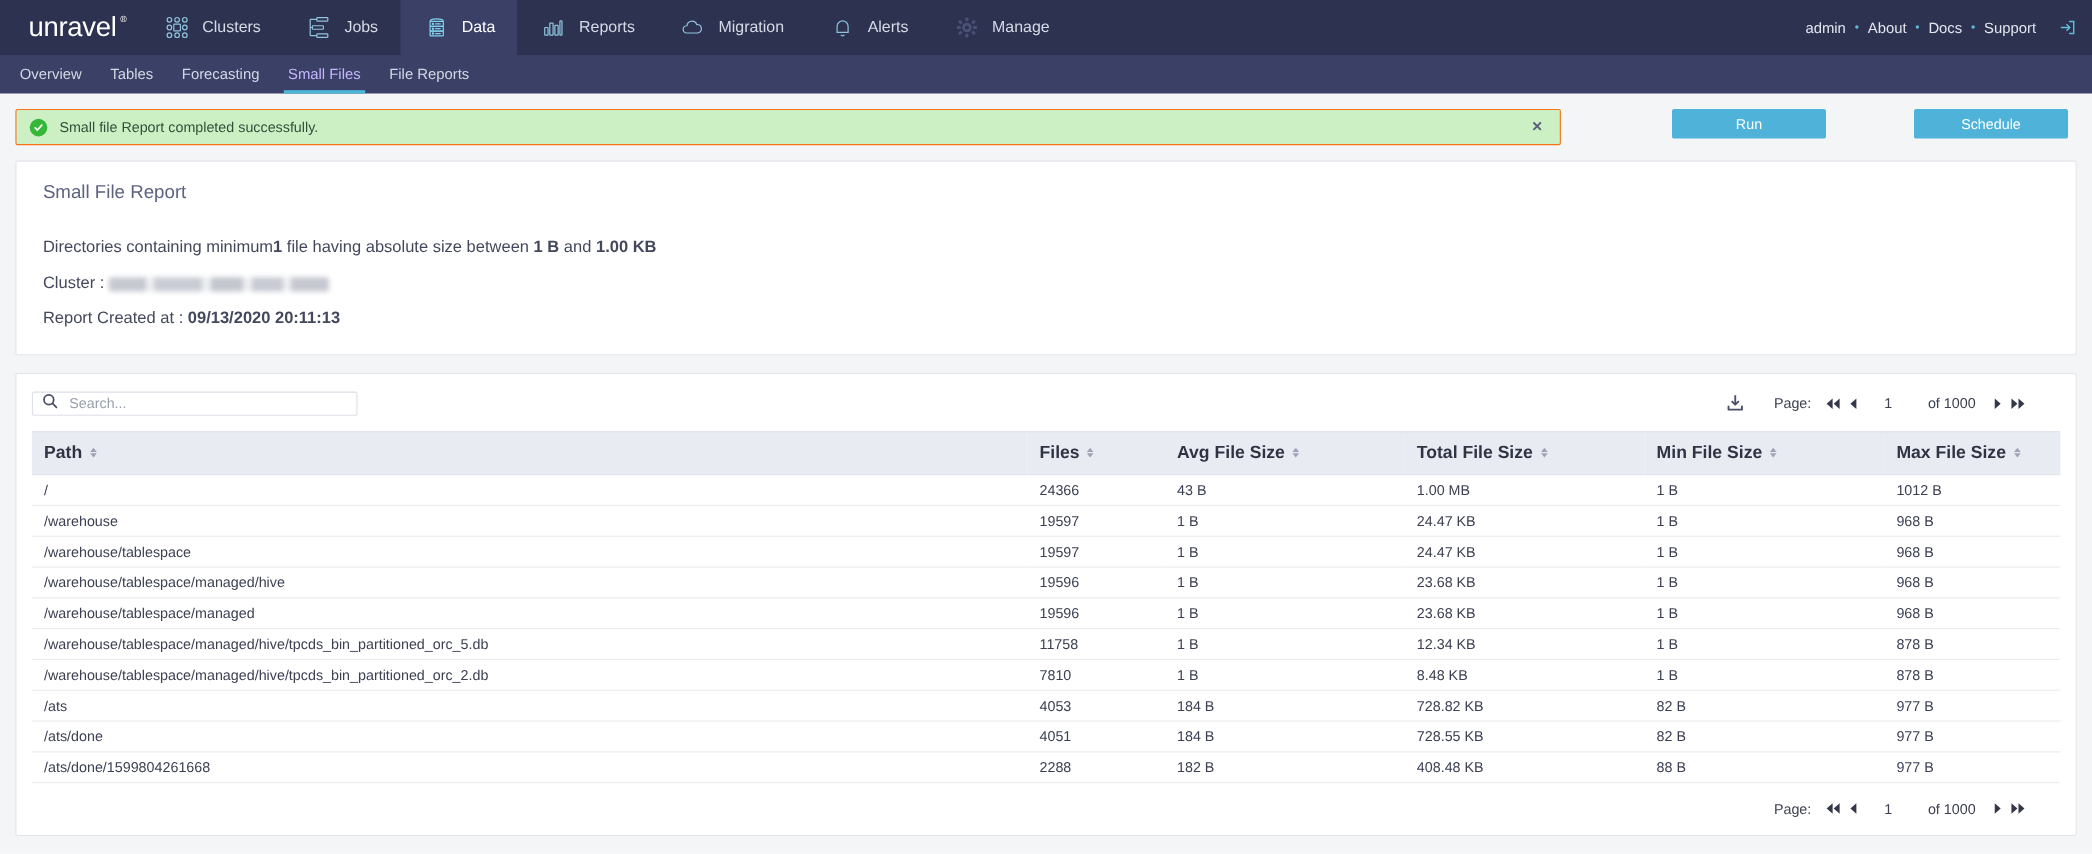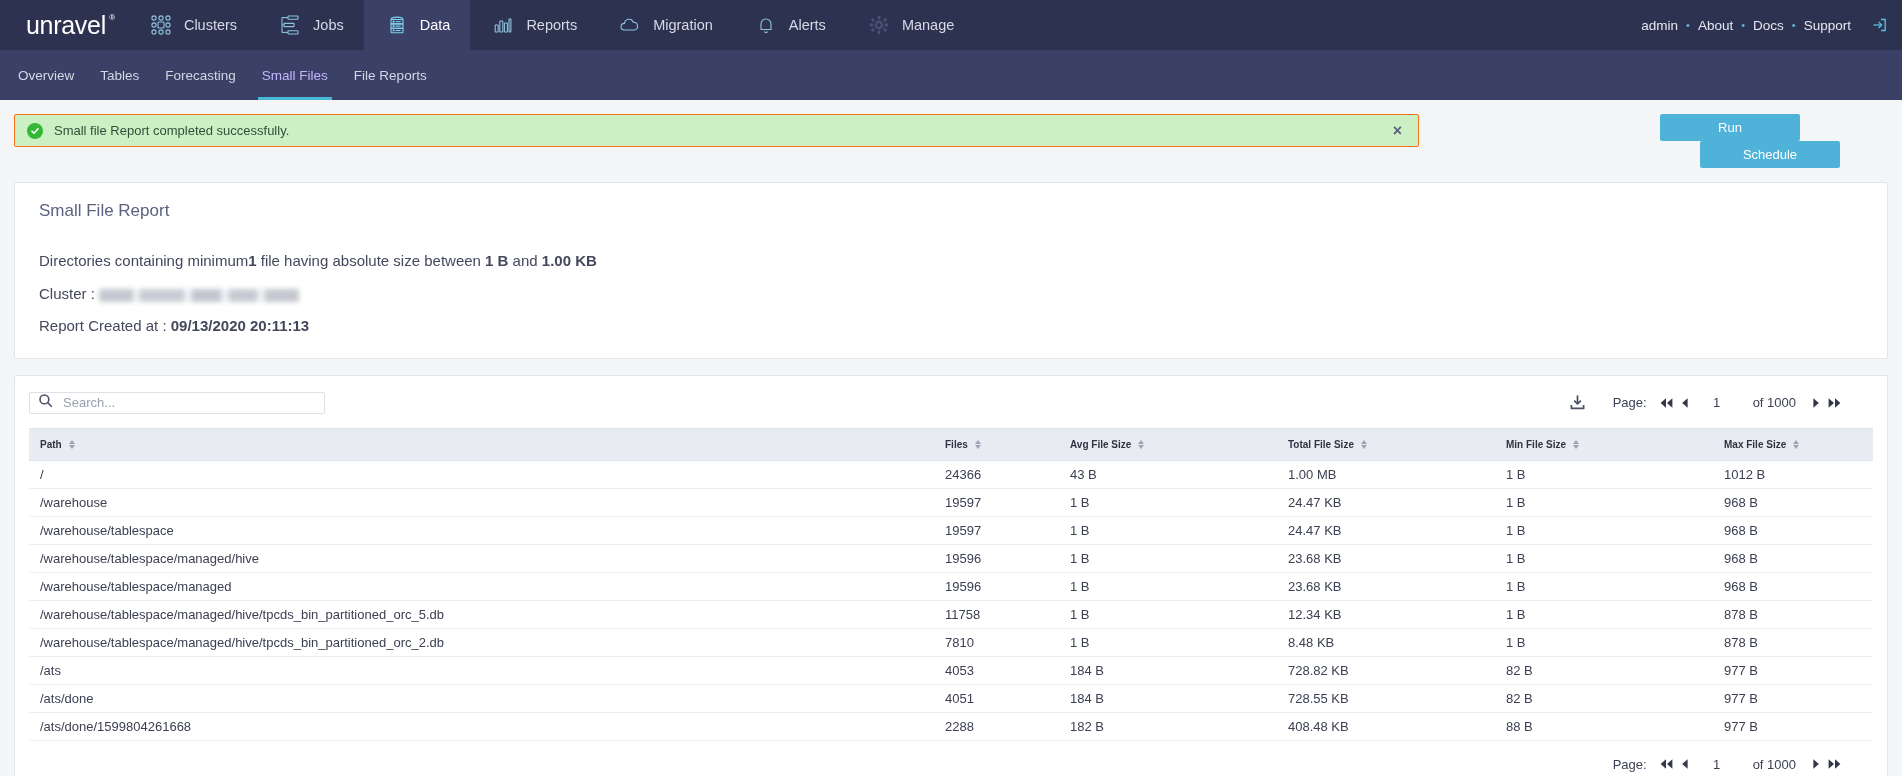--- a/index.html
+++ b/index.html
@@ -60,21 +60,21 @@
     gap: 0px;
     padding-right: 14px;
     font-size: 13.5px;
   }
   .tr-link { color: #e3e6ee; cursor: pointer; padding: 0 3px; }
   .tr-dot { color: #62b8d8; margin: 0 5px; font-size: 11px; }
   .logout-icon { margin-left: 16px; cursor: pointer; display: flex; align-items: center; }
 
   
   .subnav {
-    height: 50px;
+    height: 35px;
     background: #3b4066;
     display: flex;
     align-items: stretch;
     padding-left: 5px;
   }
   .subnav-item {
     display: flex; align-items: center;
     padding: 0 13px;
     font-size: 13.5px;
     color: #d3d7e4;
@@ -131,21 +131,20 @@
     line-height: 1;
     padding: 0 6px;
     font-weight: bold;
   }
   .alert-actions {
     margin-left: auto;
     display: flex;
     gap: 0;
     align-items: center;
     padding-right: 8px;
-    flex-direction: column;
   }
   .btn {
     width: 140px;
     height: 27px;
     background: #4fb3d9;
     color: #ffffff;
     font-size: 13px;
     border: none;
     border-radius: 2px;
     cursor: pointer;
@@ -249,21 +248,21 @@
 
   table {
     width: calc(100% - 28px);
     margin: 0 14px;
     border-collapse: collapse;
     table-layout: fixed;
   }
   thead th {
     background: #e9ebf2;
     text-align: left;
-    font-size: 10px;
+    font-size: 16px;
     font-weight: bold;
     color: #2f3343;
     padding: 10px 0 10px 11px;
     border-top: 1px solid #dfe2ea;
     border-bottom: 1px solid #dfe2ea;
     cursor: pointer;
     white-space: nowrap;
   }
   .th-inner { display: flex; align-items: center; gap: 7px; }
   .sort-ico { display: inline-flex; flex-direction: column; gap: 1px; }

